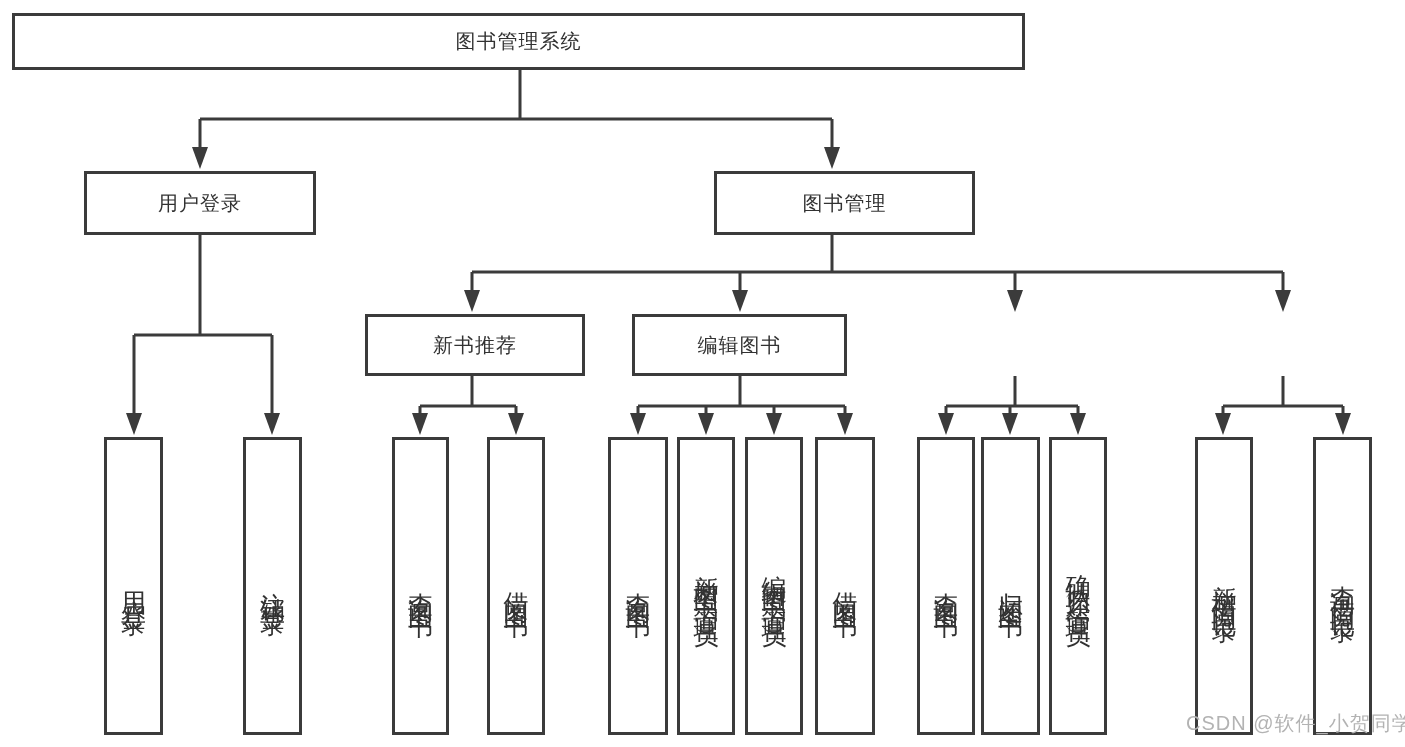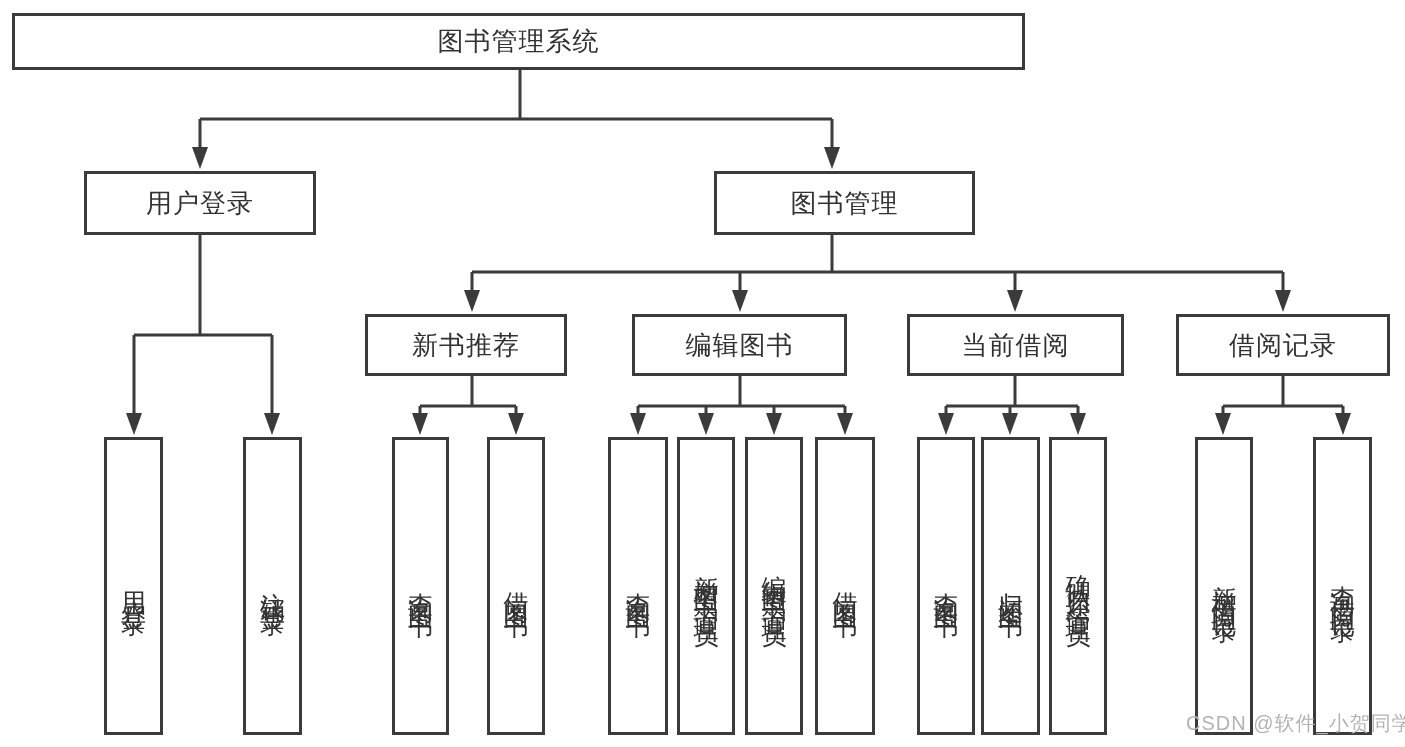--- a/index.html
+++ b/index.html
@@ -26,21 +26,21 @@
   .box{
     position:absolute;
     box-sizing:border-box;
     border:3px solid var(--box-border);
     background:#ffffff;
     display:flex;
     align-items:center;
     justify-content:center;
   }
   .hbox{
-    font-size:26px;
+    font-size:20px;
     letter-spacing:1px;
     white-space:nowrap;
   }
   .vbox .vtext{
     writing-mode:vertical-rl;
     text-orientation:mixed;
     font-size:25px;
     line-height:1.15;
     letter-spacing:7px;
     white-space:nowrap;
@@ -97,24 +97,22 @@
       <polygon points="1215,413 1231,413 1223,435"></polygon>
       <polygon points="1335,413 1351,413 1343,435"></polygon>
     </g>
   </svg>
 
   <div class="box hbox" style="left:12px;top:13px;width:1013px;height:57px;">图书管理系统</div>
 
   <div class="box hbox" style="left:84px;top:171px;width:232px;height:64px;">用户登录</div>
   <div class="box hbox" style="left:714px;top:171px;width:261px;height:64px;">图书管理</div>
 
-  <div class="box hbox" style="left:365px;top:314px;width:202px;height:62px;">新书推荐</div>
+  <div class="box hbox" style="left:365px;top:314px;width:220px;height:62px;">新书推荐</div>
   <div class="box hbox" style="left:632px;top:314px;width:215px;height:62px;">编辑图书</div>
-  <div class="box hbox" style="left:907px;top:314px;width:217px;height:62px;">当前借阅</div>
-  <div class="box hbox" style="left:1176px;top:314px;width:214px;height:62px;">借阅记录</div>
 
   <div class="box vbox" style="left:104px;top:437px;width:59px;height:298px;">
     <span class="vtext">用户登录</span>
   </div>
   <div class="box vbox" style="left:243px;top:437px;width:59px;height:298px;">
     <span class="vtext">注销登录</span>
   </div>
 
   <div class="box vbox" style="left:392px;top:437px;width:57px;height:298px;">
     <span class="vtext">查询图书</span>

